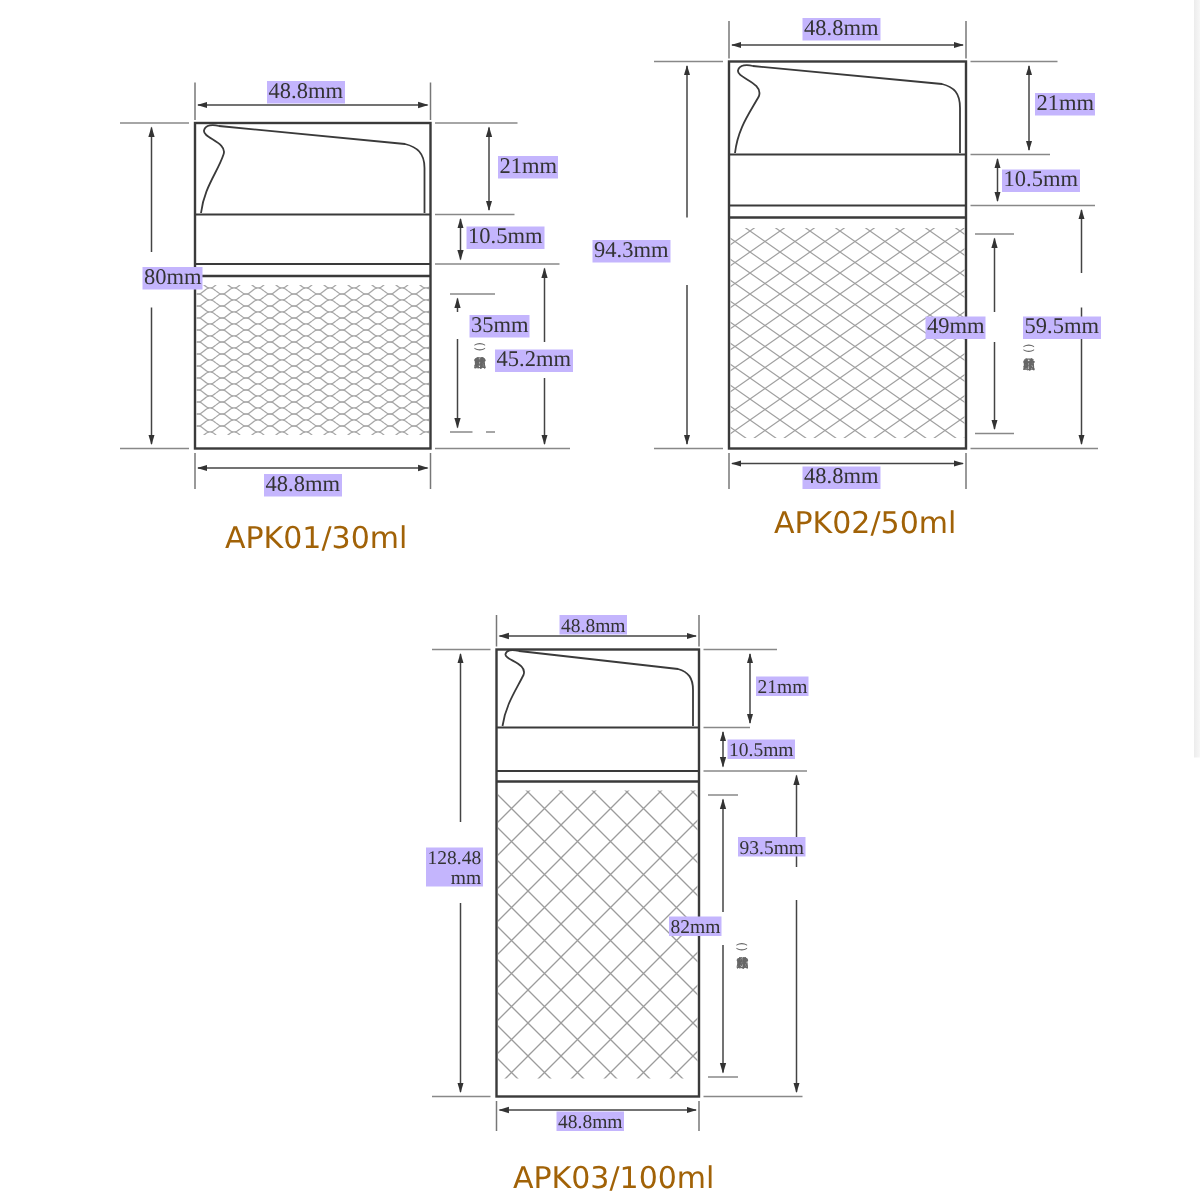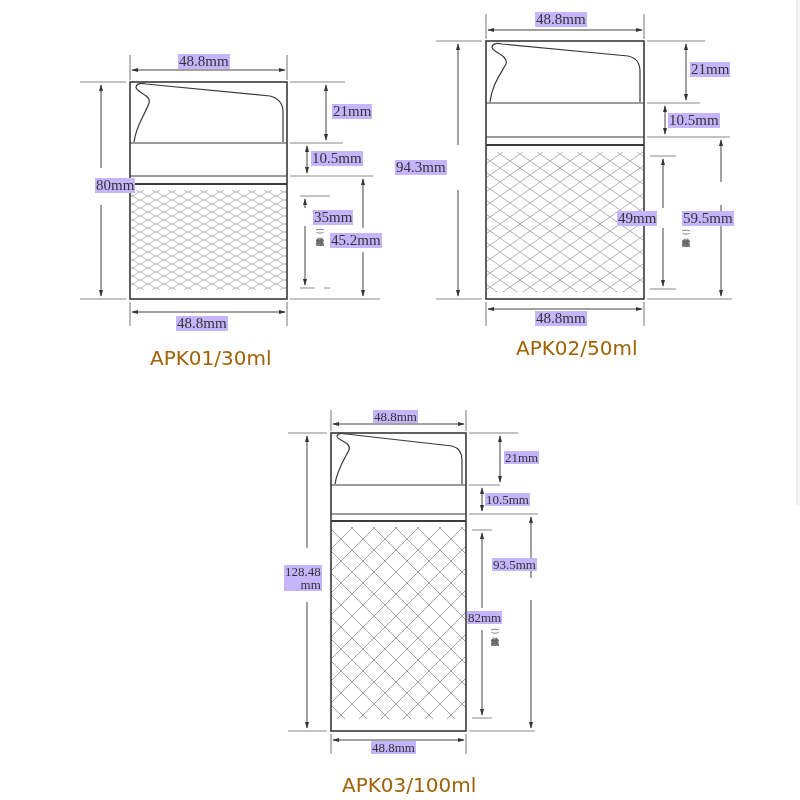--- a/index.html
+++ b/index.html
@@ -169,16 +169,16 @@
 <div class="caption" style="left:516px;top:336px;">APK02/50ml</div>
 
 <div class="dim f13" style="left:373px;top:410px;">48.8mm</div>
 <div class="dim f13" style="left:371px;top:741px;">48.8mm</div>
 <div class="dim f13 twoline" style="left:284px;top:565px;">
   <span>128.48</span><br>
   <span>mm</span>
 </div>
 <div class="dim f13" style="left:504px;top:451px;">21mm</div>
 <div class="dim f13" style="left:485px;top:493px;">10.5mm</div>
-<div class="dim f13" style="left:467px;top:611px;">82mm</div>
+<div class="dim f13" style="left:446px;top:611px;">82mm</div>
 <div class="dim f13" style="left:492px;top:558px;">93.5mm</div>
 <div class="vnote" style="left:490px;top:628px;height:78px;">(贴标或丝印尺寸)</div>
 <div class="caption" style="left:342px;top:773px;">APK03/100ml</div>
 
 </body></html>

